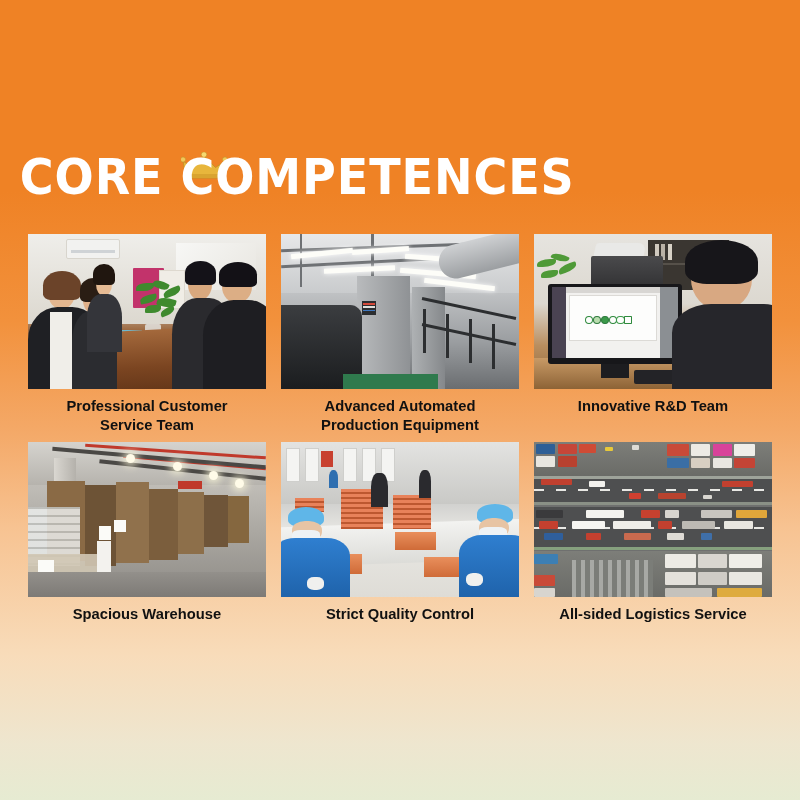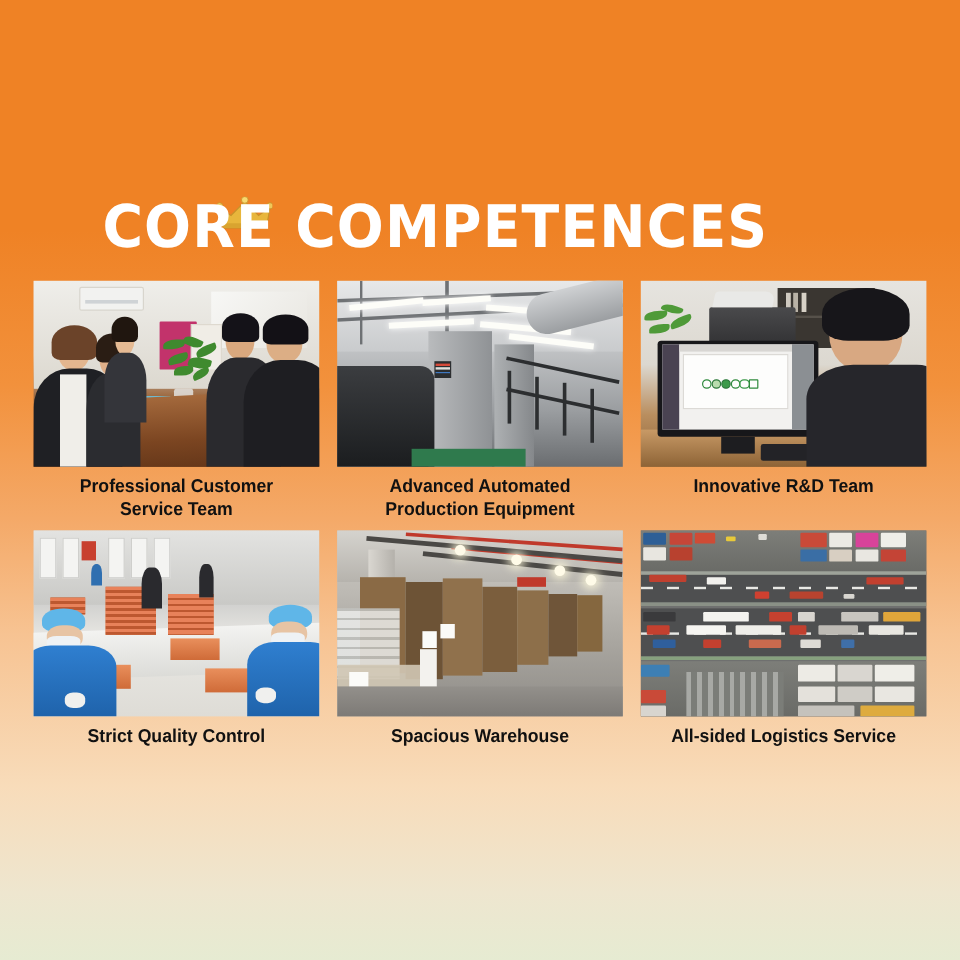--- a/index.html
+++ b/index.html
@@ -16,22 +16,21 @@
       #f4a968 54%,
       #f7c392 66%,
       #f8dcba 82%,
       #eee6cf 93%,
       #e6ebd2 100%);
   }
 
   
   #title-block{
     position:absolute;left:0;top:148px;width:660px;
-    text-align:right;
-    margin-top:12px;
+    text-align:left;
   }
   #crown{
     position:absolute;left:181px;top:4px;width:46px;height:30px;
   }
   #title-text{
     font-family:"DejaVu Sans","Liberation Sans",sans-serif;
     font-weight:bold;
     font-size:49px;
     letter-spacing:1px;
     color:#ffffff;
@@ -354,62 +353,20 @@
         <div class="man">
           <i class="mhead"></i>
           <i class="mhair"></i>
           <i class="mbody"></i>
         </div>
       </div>
       <div class="caption">Innovative R&amp;D Team</div>
     </div>
 
     <div class="cell">
-      <div class="photo p4">
-        <div class="backwall"></div>
-        <i class="wl" style="left:2%;"></i>
-          <i class="wl" style="left:10%;"></i>
-        <i class="wl" style="left:26%;"></i>
-          <i class="wl" style="left:34%;"></i>
-        <i class="wl" style="left:42%;"></i>
-        <div class="redbox"></div>
-        <div class="table"></div>
-
-        <i class="box" style="left:25%;top:30%;width:18%;height:26%;"></i>
-        <i class="box" style="left:47%;top:34%;width:16%;height:22%;"></i>
-        <i class="box" style="left:6%;top:36%;width:12%;height:9%;"></i>
-        <i class="flatbox" style="left:48%;top:58%;width:17%;height:12%;"></i>
-        <i class="flatbox" style="left:14%;top:72%;width:20%;height:13%;"></i>
-        <i class="flatbox" style="left:60%;top:74%;width:20%;height:13%;"></i>
-        <i class="flatbox" style="left:4%;top:86%;width:18%;height:12%;"></i>
-
-        <i class="far" style="left:38%;top:20%;width:7%;height:22%;"></i>
-        <i class="far" style="left:58%;top:18%;width:5%;height:18%;"></i>
-        <i class="far" style="left:20%;top:18%;width:4%;height:12%;background:#2f6fb0;"></i>
-
-        <div class="worker" style="left:-2%;top:42%;width:28%;height:58%;">
-          <i class="cap" style="left:18%;top:0;width:54%;height:22%;"></i>
-          <i class="face" style="left:24%;top:16%;width:44%;height:22%;"></i>
-          <i class="mask" style="left:24%;top:26%;width:42%;height:14%;"></i>
-          <i class="uni" style="left:-6%;top:34%;width:116%;height:66%;"></i>
-          <i class="glove" style="left:46%;top:78%;width:26%;height:14%;"></i>
-        </div>
-
-        <div class="worker" style="right:-4%;top:40%;width:28%;height:60%;">
-          <i class="cap" style="left:22%;top:0;width:54%;height:21%;"></i>
-          <i class="face" style="left:26%;top:15%;width:44%;height:22%;"></i>
-          <i class="mask" style="left:26%;top:25%;width:42%;height:14%;"></i>
-          <i class="uni" style="left:-4%;top:33%;width:112%;height:67%;"></i>
-          <i class="glove" style="left:6%;top:74%;width:26%;height:14%;"></i>
-        </div>
-      </div>
-      <div class="caption">Strict Quality Control</div>
-    </div>
-
-    <div class="cell">
       <div class="photo p5">
         <div class="roof"></div>
         <i class="pipe" style="left:24%;top:5%;width:76%;transform:rotate(4deg);"></i>
         <i class="pipe" style="left:40%;top:12%;width:60%;transform:rotate(5deg);"></i>
         <i class="beamd" style="left:10%;top:9%;width:90%;transform:rotate(5deg);"></i>
         <i class="beamd" style="left:30%;top:17%;width:70%;transform:rotate(6deg);"></i>
         <i class="lamp" style="left:61%;top:13%;"></i>
         <i class="lamp" style="left:76%;top:19%;"></i>
         <i class="lamp" style="left:87%;top:24%;"></i>
         <i class="lamp" style="left:41%;top:8%;"></i>
@@ -426,20 +383,62 @@
 
         <i class="wrap" style="left:-4%;top:42%;width:26%;height:38%;"></i>
         <i class="wrap" style="left:0%;top:72%;width:30%;height:28%;background:rgba(208,198,180,.9);"></i>
         <i class="label" style="left:4%;top:76%;width:7%;height:14%;"></i>
         <i class="label" style="left:30%;top:54%;width:5%;height:9%;"></i>
         <i class="label" style="left:36%;top:50%;width:5%;height:8%;"></i>
         <i class="label" style="left:29%;top:64%;width:6%;height:26%;background:#f3f2ee;"></i>
         <div class="floor"></div>
       </div>
       <div class="caption">Spacious Warehouse</div>
+    </div>
+
+    <div class="cell">
+      <div class="photo p4">
+        <div class="backwall"></div>
+        <i class="wl" style="left:2%;"></i>
+          <i class="wl" style="left:10%;"></i>
+        <i class="wl" style="left:26%;"></i>
+          <i class="wl" style="left:34%;"></i>
+        <i class="wl" style="left:42%;"></i>
+        <div class="redbox"></div>
+        <div class="table"></div>
+
+        <i class="box" style="left:25%;top:30%;width:18%;height:26%;"></i>
+        <i class="box" style="left:47%;top:34%;width:16%;height:22%;"></i>
+        <i class="box" style="left:6%;top:36%;width:12%;height:9%;"></i>
+        <i class="flatbox" style="left:48%;top:58%;width:17%;height:12%;"></i>
+        <i class="flatbox" style="left:14%;top:72%;width:20%;height:13%;"></i>
+        <i class="flatbox" style="left:60%;top:74%;width:20%;height:13%;"></i>
+        <i class="flatbox" style="left:4%;top:86%;width:18%;height:12%;"></i>
+
+        <i class="far" style="left:38%;top:20%;width:7%;height:22%;"></i>
+        <i class="far" style="left:58%;top:18%;width:5%;height:18%;"></i>
+        <i class="far" style="left:20%;top:18%;width:4%;height:12%;background:#2f6fb0;"></i>
+
+        <div class="worker" style="left:-2%;top:42%;width:28%;height:58%;">
+          <i class="cap" style="left:18%;top:0;width:54%;height:22%;"></i>
+          <i class="face" style="left:24%;top:16%;width:44%;height:22%;"></i>
+          <i class="mask" style="left:24%;top:26%;width:42%;height:14%;"></i>
+          <i class="uni" style="left:-6%;top:34%;width:116%;height:66%;"></i>
+          <i class="glove" style="left:46%;top:78%;width:26%;height:14%;"></i>
+        </div>
+
+        <div class="worker" style="right:-4%;top:40%;width:28%;height:60%;">
+          <i class="cap" style="left:22%;top:0;width:54%;height:21%;"></i>
+          <i class="face" style="left:26%;top:15%;width:44%;height:22%;"></i>
+          <i class="mask" style="left:26%;top:25%;width:42%;height:14%;"></i>
+          <i class="uni" style="left:-4%;top:33%;width:112%;height:67%;"></i>
+          <i class="glove" style="left:6%;top:74%;width:26%;height:14%;"></i>
+        </div>
+      </div>
+      <div class="caption">Strict Quality Control</div>
     </div>
 
     <div class="cell">
       <div class="photo p6">
 
         <div class="yard" style="top:0;height:22%;"></div>
         <i class="ctr" style="left:1%;top:1%;width:8%;height:7%;background:#2e5f96;"></i>
         <i class="ctr" style="left:10%;top:1%;width:8%;height:7%;background:#c64638;"></i>
         <i class="ctr" style="left:1%;top:9%;width:8%;height:7%;background:#e8e6e0;"></i>
         <i class="ctr" style="left:10%;top:9%;width:8%;height:7%;background:#b8412f;"></i>

